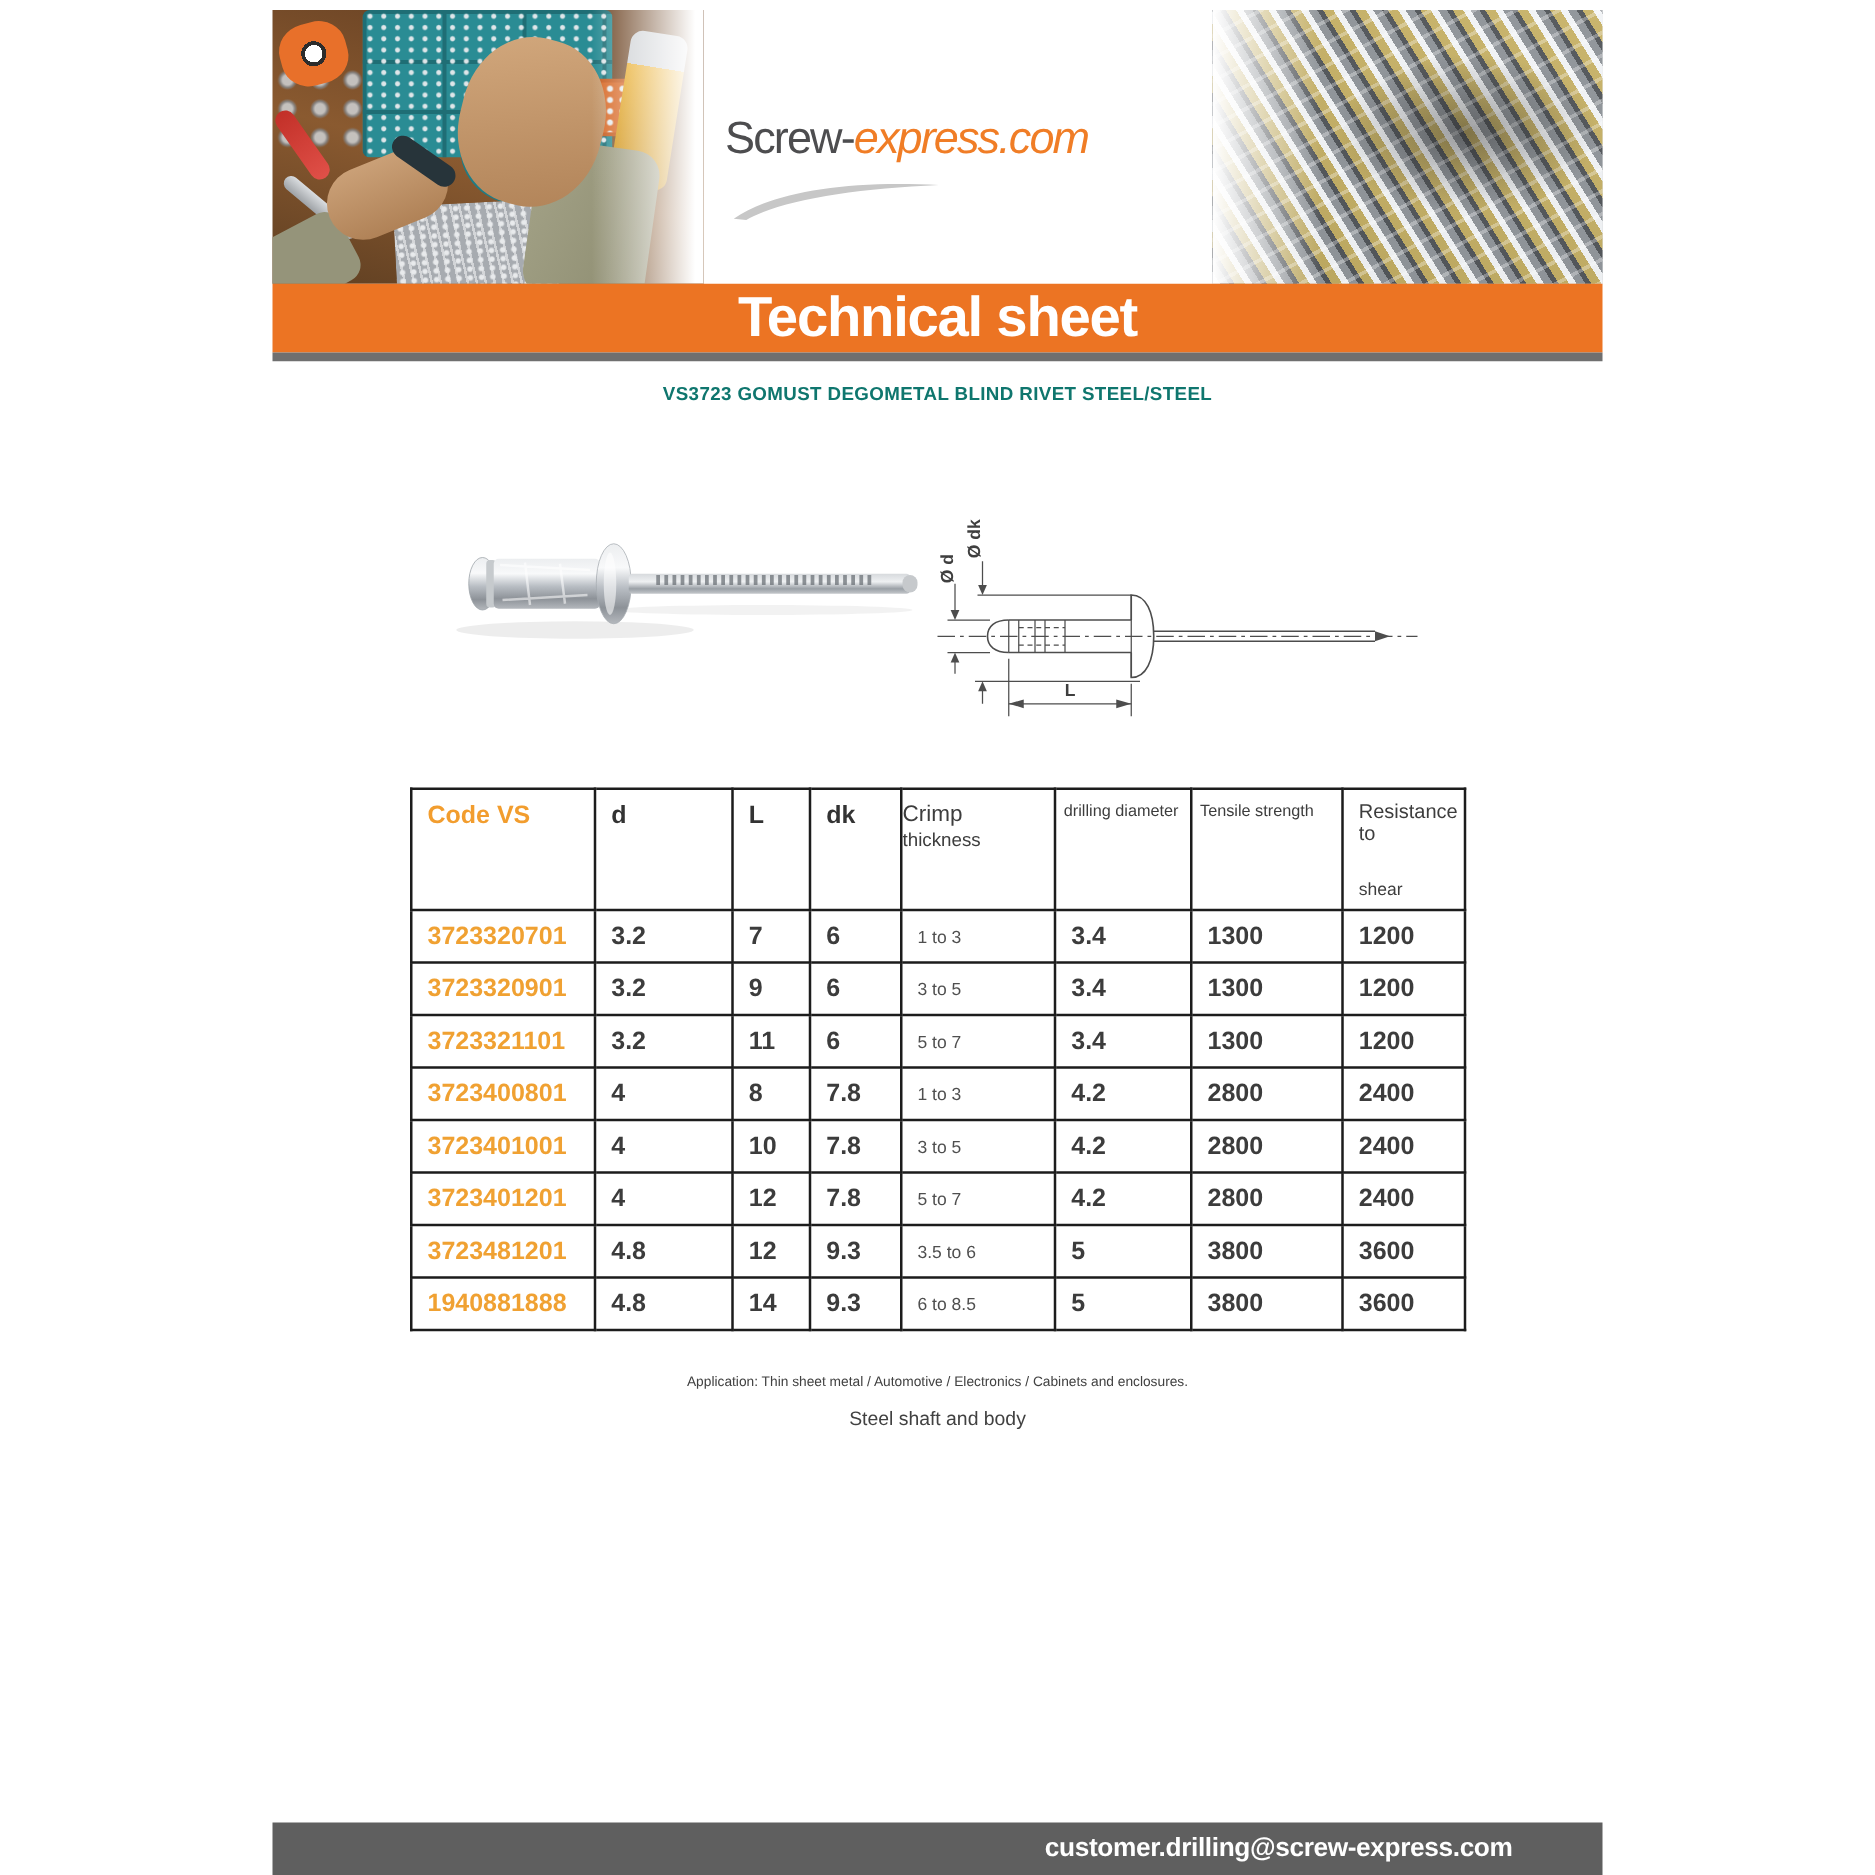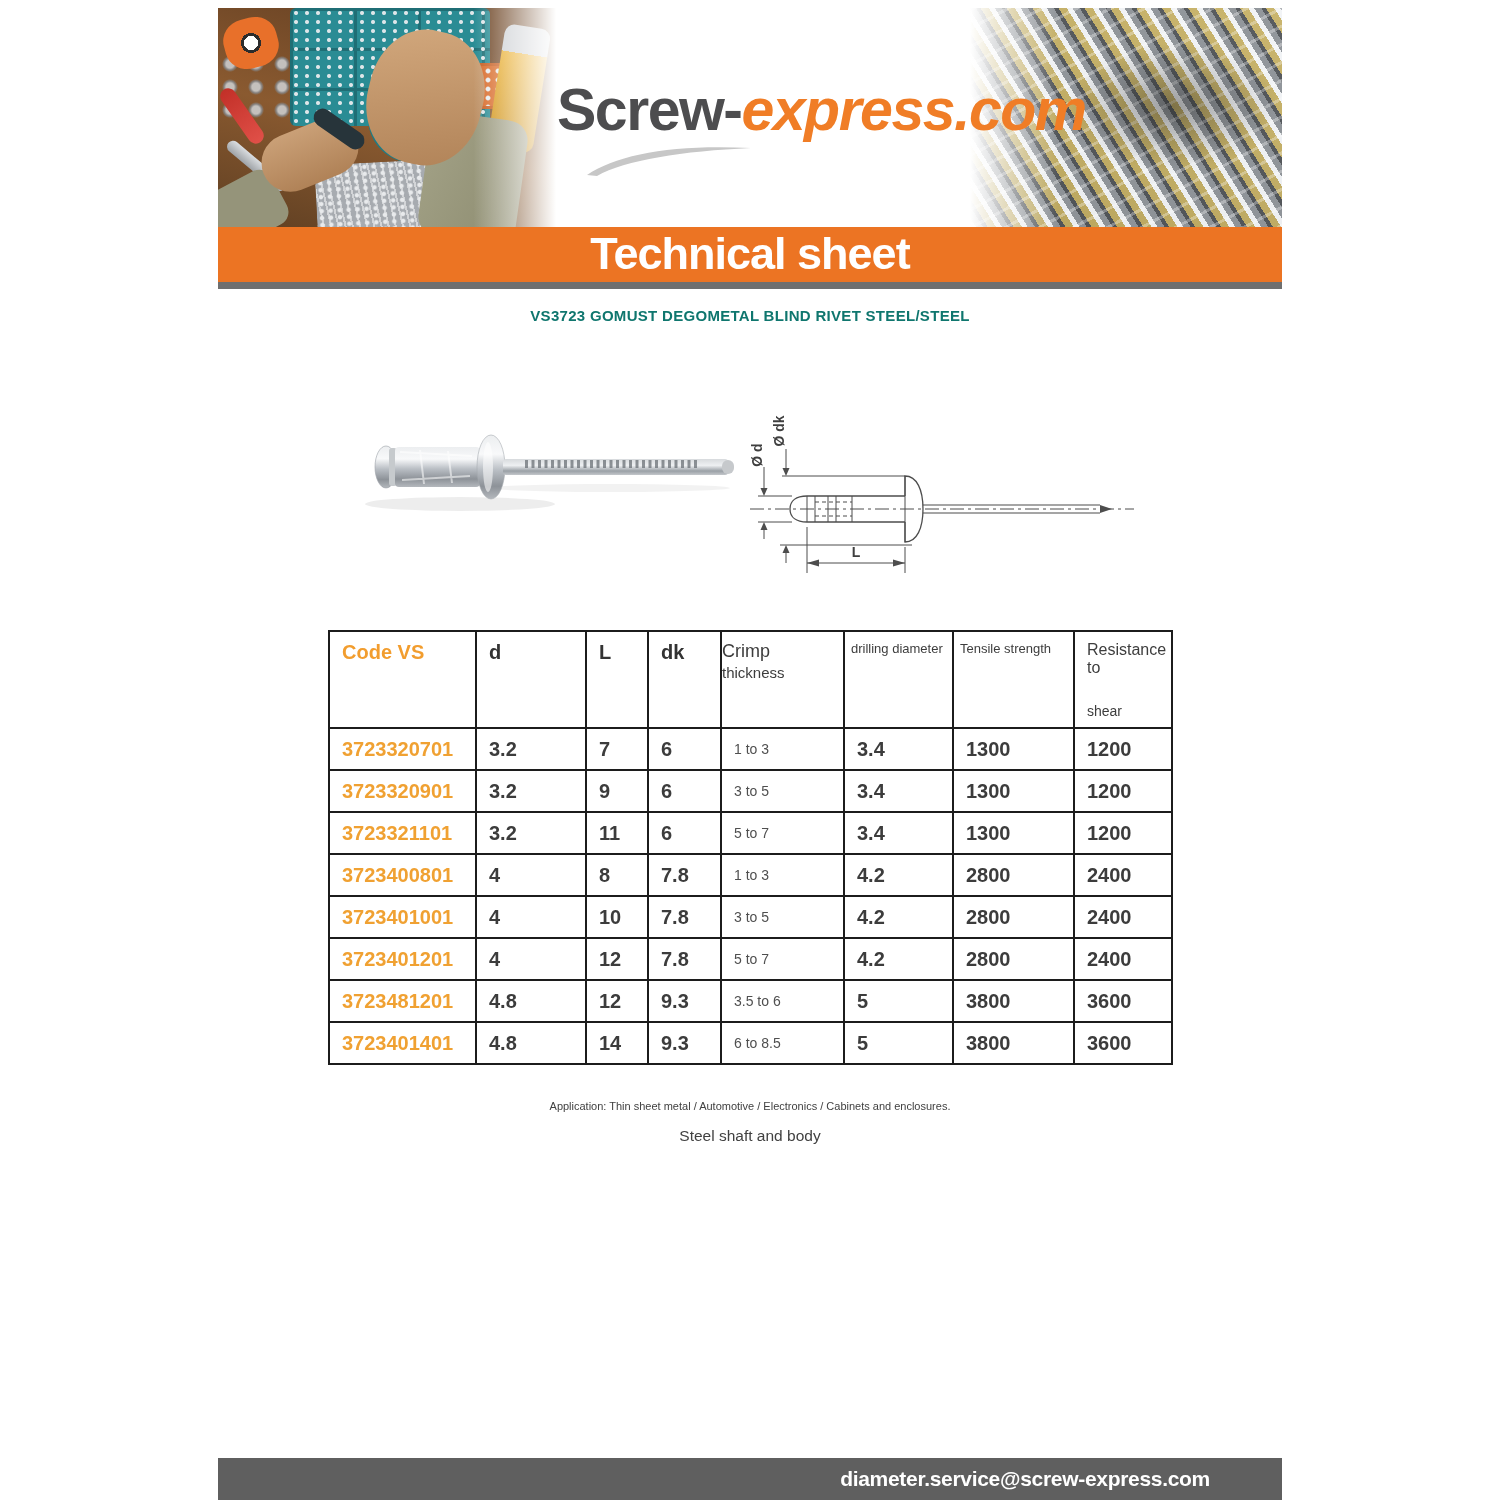--- a/index.html
+++ b/index.html
@@ -49,22 +49,22 @@
       background-size:9px 7px,auto;}
   .hero-right{position:absolute;left:752px;top:0;width:312px;height:219px;overflow:hidden;
       background:
         radial-gradient(ellipse 150px 90px at 65% 45%,rgba(25,25,25,.4),transparent 70%),
         repeating-linear-gradient(-28deg,rgba(255,255,255,.3) 0 3px,transparent 3px 16px),
         repeating-linear-gradient(58deg,rgba(244,246,248,.9) 0 5px,rgba(140,145,150,.92) 5px 11px,
            rgba(70,74,78,.88) 11px 15px,rgba(196,170,80,.8) 15px 22px),
         linear-gradient(200deg,#e2e4e6,#8f9398);}
   .hero-right::before{content:"";position:absolute;inset:0;
       background:linear-gradient(to right,#fff 0,rgba(255,255,255,0) 28%);}
-  .logo{position:absolute;left:339px;top:72px;width:420px;height:60px;white-space:nowrap;
-      font-size:59px;font-weight:bold;letter-spacing:-1.5px;line-height:60px;}
+  .logo{position:absolute;left:362px;top:72px;width:420px;height:60px;white-space:nowrap;
+      font-size:36px;font-weight:normal;letter-spacing:-1.5px;line-height:60px;}
   .logo-dark{color:#4d4d4f;}
   .logo-orange{color:#f07d26;font-style:italic;}
   .logo-swoosh{position:absolute;left:365px;top:134px;}
 
   
   .banner{position:absolute;left:218px;top:227px;width:1064px;height:55px;background:#ec7423;
       color:#fff;font-size:45px;font-weight:bold;letter-spacing:-1px;text-align:center;line-height:54px;}
   .banner-underline{position:absolute;left:218px;top:282px;width:1064px;height:7px;background:#6f6f6f;}
   .subtitle{position:absolute;left:218px;top:307px;width:1064px;text-align:center;
       color:#0f766e;font-size:15px;font-weight:bold;letter-spacing:.3px;}
@@ -298,29 +298,29 @@
       <td class="c-code">3723481201</td>
       <td class="c-num">4.8</td>
       <td class="c-num">12</td>
       <td class="c-num">9.3</td>
       <td class="c-crimp">3.5 to 6</td>
       <td class="c-num">5</td>
       <td class="c-num">3800</td>
       <td class="c-num">3600</td>
     </tr>
     <tr class="row">
-      <td class="c-code">3723401401</td>
+      <td class="c-code">1940881888</td>
       <td class="c-num">4.8</td>
       <td class="c-num">14</td>
       <td class="c-num">9.3</td>
       <td class="c-crimp">6 to 8.5</td>
       <td class="c-num">5</td>
       <td class="c-num">3800</td>
       <td class="c-num">3600</td>
     </tr>
   </tbody>
     </table>
 
   <div class="note1">Application: Thin sheet metal / Automotive / Electronics / Cabinets and enclosures.</div>
   <div class="note2">Steel shaft and body</div>
 
-  <div class="footer"><span>diameter.service@screw-express.com</span></div>
+  <div class="footer"><span>customer.drilling@screw-express.com</span></div>
 </div>
 
 </body></html>

